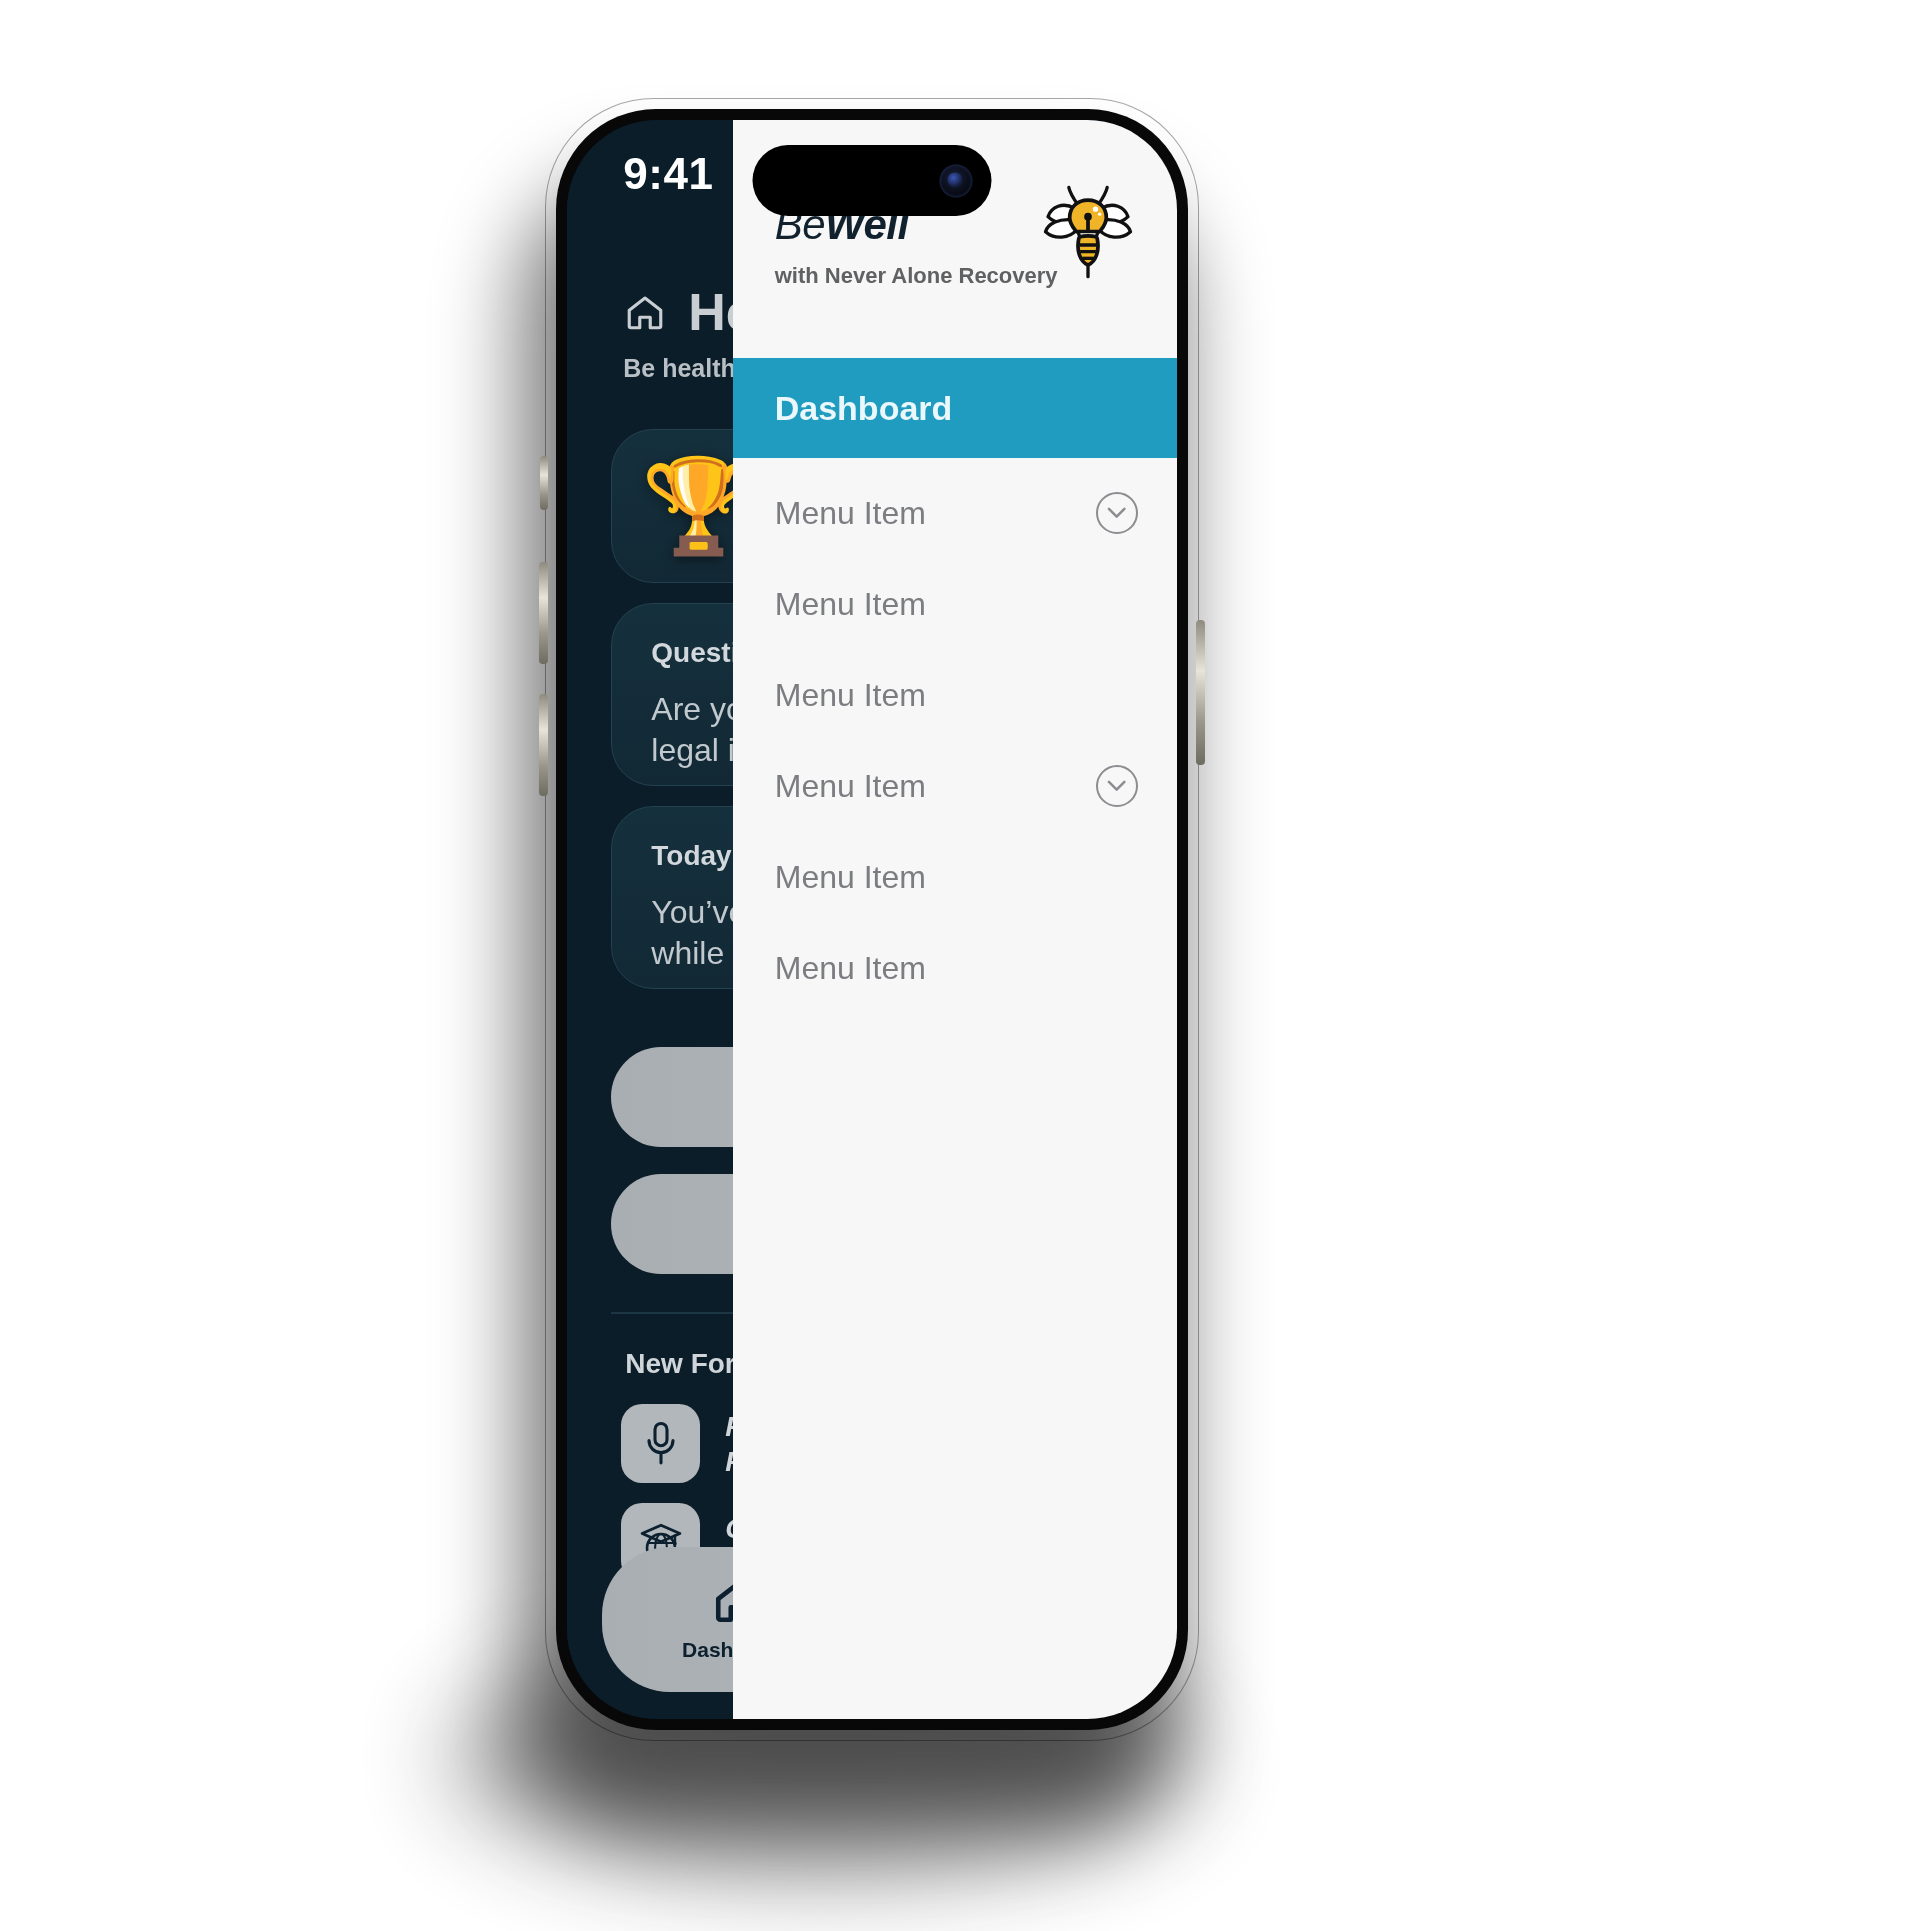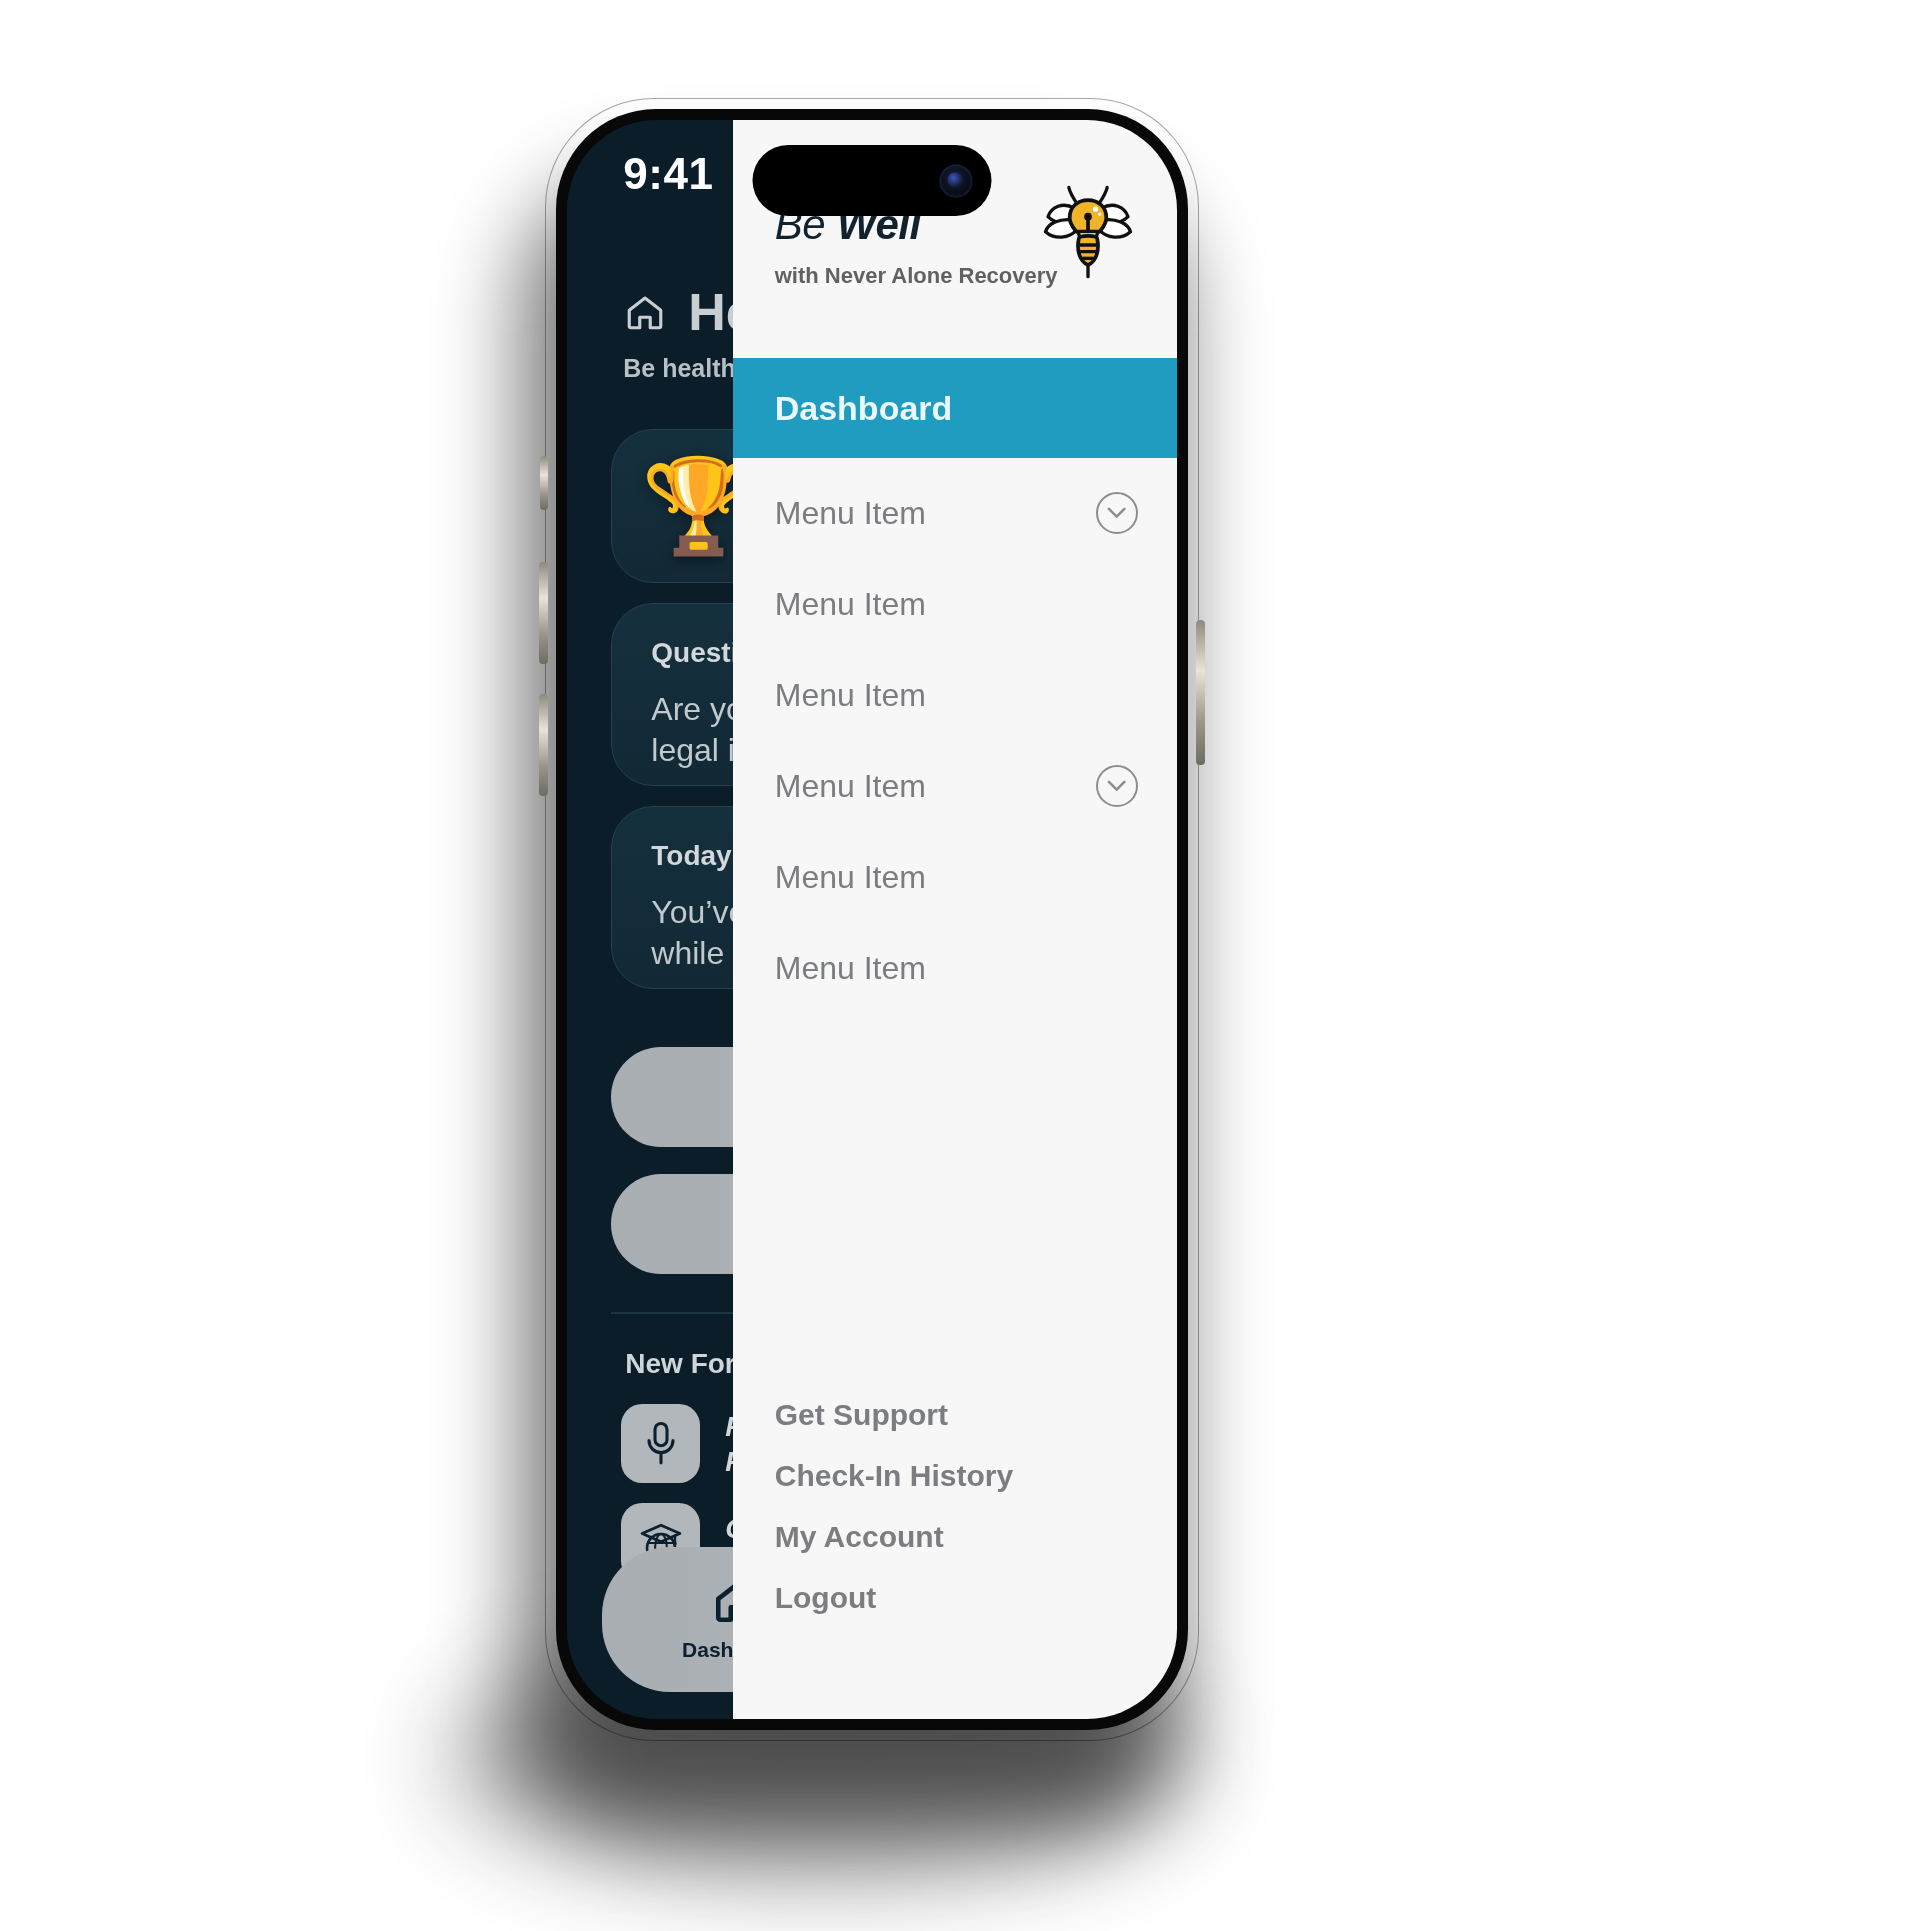--- a/index.html
+++ b/index.html
@@ -153,21 +153,21 @@
   .tab + .tab{ border-left:1.9px solid rgba(60,70,78,.35); }
 
   
   .drawer{
     position:absolute; right:0; top:0; bottom:0; width:444px;
     background:#f7f7f7; z-index:50;
     display:flex; flex-direction:column;
   }
   .drawer-head{ padding:81px 0 0 42px; position:relative; height:238px; }
   .brand{ font-size:42px; font-style:italic; color:#11222e; letter-spacing:-0.5px;}
-  .brand .b1{ font-weight:400; } .brand .b2{ font-weight:800;margin-left:12px; }
+  .brand .b1{ font-weight:400; } .brand .b2{ font-weight:800; }
   .brand-sub{ margin-top:13.5px; font-size:22px; font-weight:700; color:#5f6163;}
   .bee{ position:absolute; right:39px; top:60px; width:100px; height:100px;}
 
   .nav-active{
     background:#1f9cc0; color:#eaf7fb;
     height:100px; display:flex; align-items:center; padding-left:42px;
     font-size:34px; font-weight:700;
   }
   .nav-list{ padding-top:9.7px; }
   .nav-item{
@@ -387,26 +387,20 @@
 
             <div class="nav-item">
               <span>Menu Item</span>
             </div>
 
             <div class="nav-item">
               <span>Menu Item</span>
             </div>
           </div>
 
-          <div class="drawer-foot">
-            <div class="foot-item">Get Support</div>
-            <div class="foot-item">Check-In History</div>
-            <div class="foot-item">My Account</div>
-            <div class="foot-item">Logout</div>
-          </div>
         </div>
 
         <div class="island">
           <span class="cam"></span>
         </div>
 
       </div>
     </div>
   </div>
 </div>

